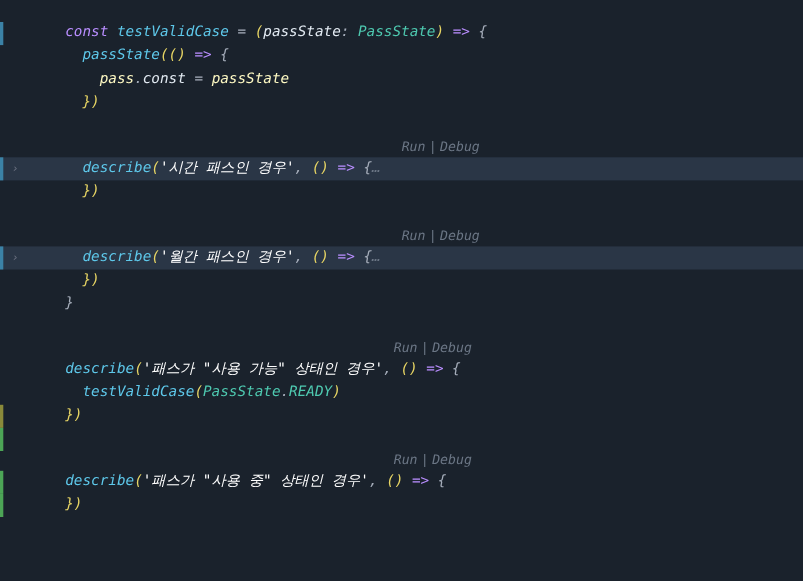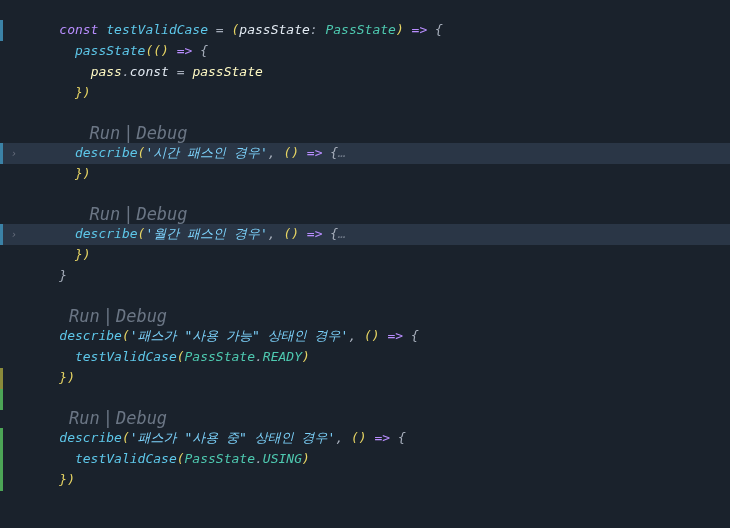--- a/index.html
+++ b/index.html
@@ -42,35 +42,36 @@
       top: 0;
     }
     .m-cyan { background: #3b82a6; }
     .m-olive { background: #8a8a3a; }
     .m-green { background: #4ca556; }
     .code { white-space: pre; padding-left: 4px; }
     .codelens {
       height: 18px;
       display: flex;
       align-items: center;
-      font-size: 17px;
+      font-size: 12px;
       color: #6b7685;
       padding-left: 28px;
+      justify-content: center;
     }
     .codelens .in { padding-left: 0; white-space: pre; }
     .hl-line {
       background: #2a3646;
     }
     .const { color: #b98eff; }
     .fn { color: #5ec8ea; }
     .var { color: #fef9c3; }
     .param { color: #e2eaf2; }
     .type { color: #4ec9b0; }
     .prop { color: #e2eaf2; }
-    .str { color: #7dd3fc; }
+    .str { color: #ffffff; }
     .mem { color: #4ec9b0; margin-top: 23px; }
     .punc { color: #a5adba; }
     .arrow { color: #b98eff; }
     .paren { color: #e7d564; }
     .grey { color: #6b7685; }
     .sep { color: #6b7685; margin: 0 3px; }
   </style>
 </head>
 <body>
 
@@ -188,25 +189,20 @@
       <span class="sep">|</span>
       <span>Debug</span>
   </div>
 
   <div class="line">
     <div class="marker m-green"></div>
     <div class="gutter"></div>
     <div class="code"><span>    </span><span class="fn">describe</span><span class="paren">(</span><span class="str">'패스가 "사용 중" 상태인 경우'</span><span class="punc">, </span><span class="paren">()</span><span class="arrow"> =&gt; </span><span class="punc">{</span></div>
   </div>
 
+
   <div class="line">
     <div class="marker m-green"></div>
     <div class="gutter"></div>
-    <div class="code"><span>      </span><span class="fn">testValidCase</span><span class="paren">(</span><span class="type">PassState</span><span class="punc">.</span><span class="mem">USING</span><span class="paren">)</span></div>
-  </div>
-
-  <div class="line">
-    <div class="marker m-green"></div>
-    <div class="gutter"></div>
     <div class="code"><span>    </span><span class="paren">})</span></div>
   </div>
 
 </div>
 
 </body></html>

